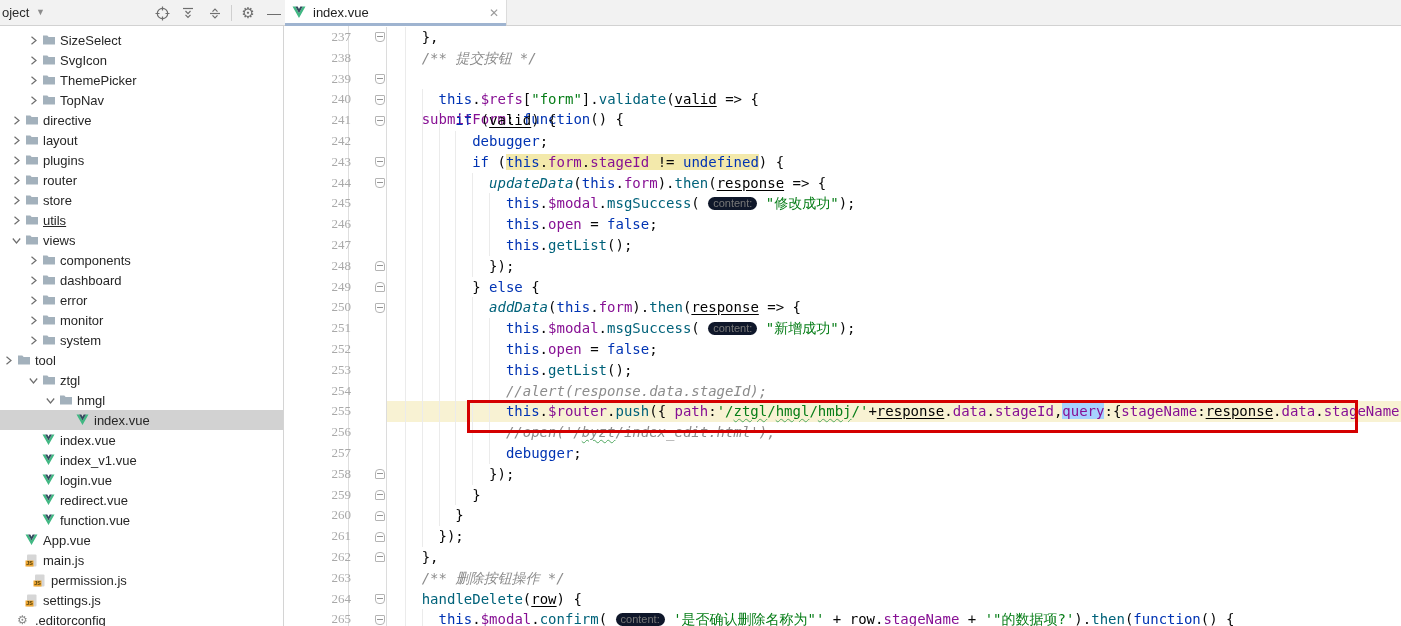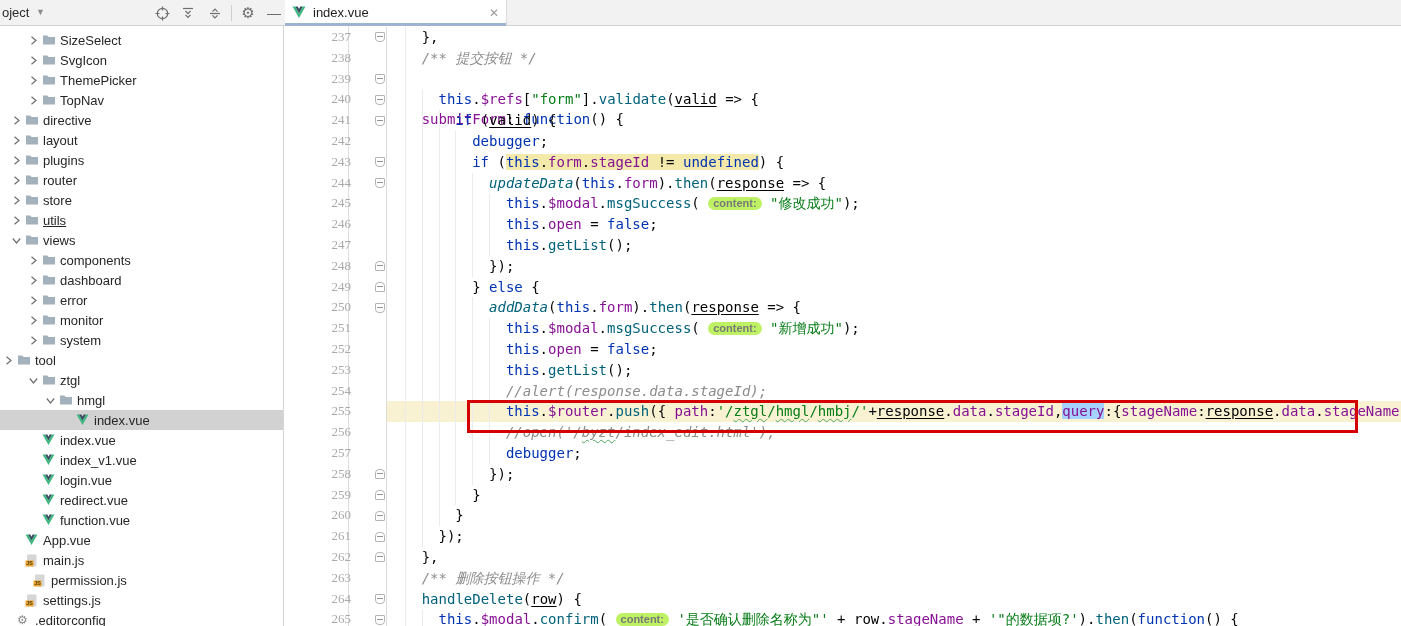--- a/index.html
+++ b/index.html
@@ -52,22 +52,22 @@
   .guide{position:absolute;top:0;bottom:0;width:1px;background:#ebebeb;}
   .codeline{position:relative;display:block;white-space:pre;
     font-family:"DejaVu Sans Mono",monospace;font-size:14px;line-height:20.8px;color:#080808;}
   .t-d{color:#080808}.t-k{color:#0033b3}.t-p{color:#871094}.t-s{color:#067d17}
   .t-m{color:#00627a}.t-c{color:#8c8c8c;font-style:italic}
   .t-imp{color:#00627a;font-style:italic}
   .t-pr{color:#000;text-decoration:underline;text-underline-offset:2px;}
   .t-y{background:#f3e9ab}.t-sel{background:#a6d2ff}
   .t-wav{text-decoration:underline wavy #4fa860;text-decoration-thickness:1px;text-underline-offset:2px;}
   .t-hint{display:inline-block;font-family:"Liberation Sans",sans-serif;font-size:11px;
-    line-height:13px;color:#787878;background:#bef264;border-radius:7px;padding:0 5px;
-    vertical-align:1px;font-weight:bold;}
+    line-height:13px;color:#787878;background:#0f172a;border-radius:7px;padding:0 5px;
+    vertical-align:1px;}
   .redbox{position:absolute;left:182px;top:374px;width:891px;height:33px;
     border:3px solid #d40000;box-sizing:border-box;z-index:4;pointer-events:none;}
 </style>
 </head>
 <body>
 
 <div class="app">
 
   <div class="topbar">
     <div class="projhead">

